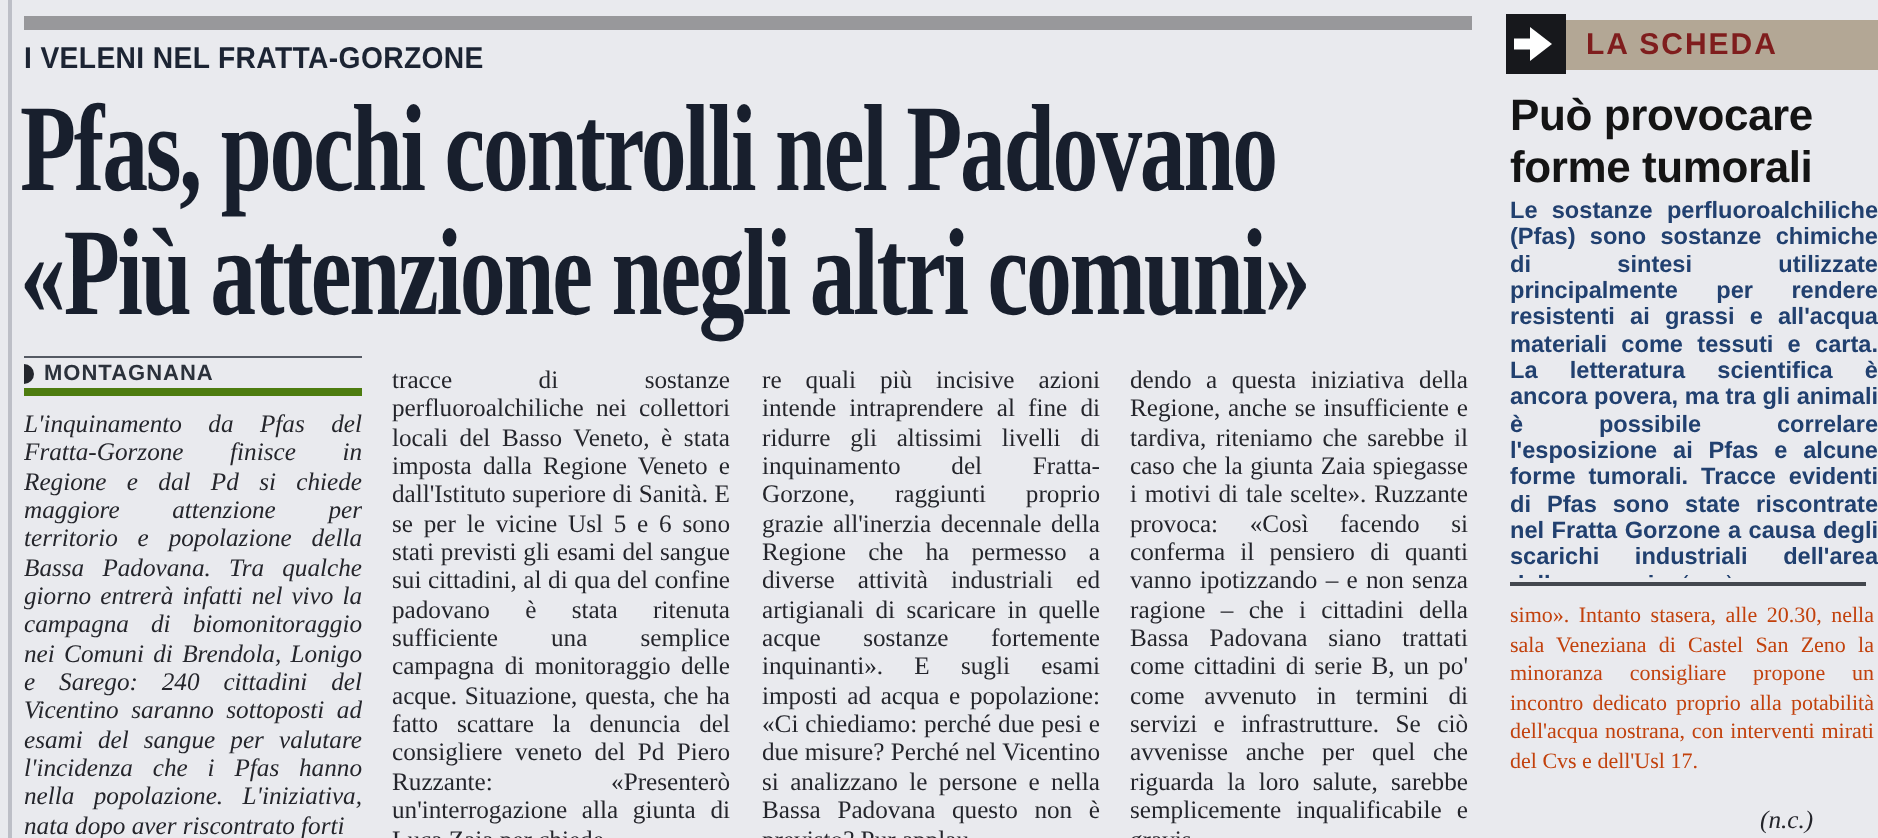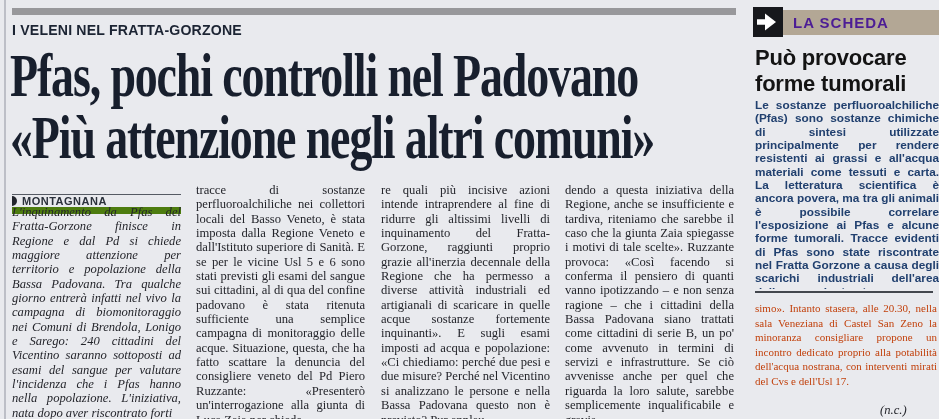--- a/index.html
+++ b/index.html
@@ -30,22 +30,22 @@
     position:absolute; left:10px;
     font-family:"Liberation Serif", serif;
     font-weight:bold; font-size:62px; letter-spacing:-1.5px;
     color:#181f2d; white-space:nowrap;
     transform:scaleX(0.74); transform-origin:0 0;
   }
   .headline-line1 { top:40px; }
   .headline-line2 { top:102px; }
 
   .byline {
-    position:absolute; left:12px; top:194px; width:169px; height:20px;
-    border-top:1px solid #555a63; border-bottom:7px solid #4d7c0f;
+    position:absolute; left:12px; top:178px; width:169px; height:20px;
+    border-top:1px solid #555a63; border-bottom:4px solid #4d7c0f;
     display:flex; align-items:center; gap:5px;
   }
   .byline-marker {
     width:5px; height:10px; background:#23262d;
     border-radius:0 5px 5px 0;
   }
   .byline-label {
     font-family:"Liberation Sans", sans-serif;
     font-size:11px; font-weight:bold; letter-spacing:0.5px;
     color:#2b313b;
@@ -64,21 +64,21 @@
   .col4 { left:565px; top:183px; height:236px; }
 
   .scheda-bar {
     position:absolute; left:757px; top:10px; width:182px; height:25px;
     background:#b3a795;
   }
   .scheda-label {
     position:absolute; left:36px; top:0;
     font-family:"Liberation Sans", sans-serif;
     font-weight:bold; font-size:15px; letter-spacing:1px;
-    color:#4c1d95; line-height:25px;
+    color:#7f1d1d; line-height:25px;
   }
   .scheda-arrow {
     position:absolute; left:753px; top:7px; width:30px; height:30px;
   }
   .sidebar-title {
     position:absolute; left:755px; top:45px; width:186px;
     font-family:"Liberation Sans", sans-serif;
     font-weight:bold; font-size:22px; line-height:26px;
     letter-spacing:-0.2px; color:#141414;
   }

